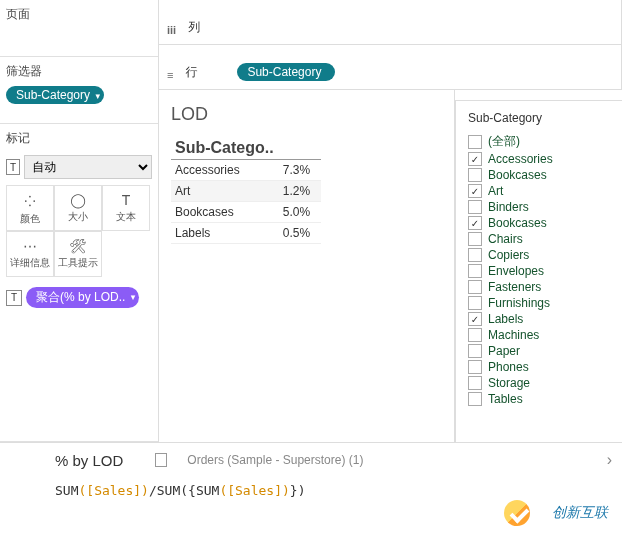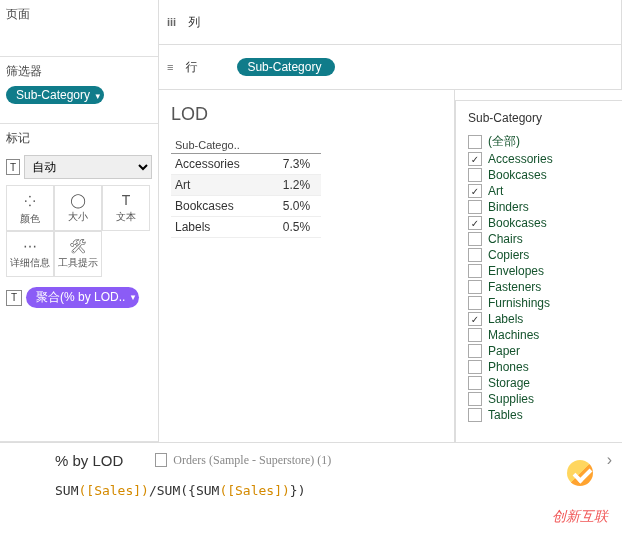--- a/index.html
+++ b/index.html
@@ -96,21 +96,21 @@
   align-items: center;
   justify-content: center;
 }
 .center-col {
   flex: 1;
   display: flex;
   flex-direction: column;
 }
 .shelf {
   display: flex;
-  align-items: center;
+  align-items: flex-end;
   border-bottom: 1px solid #ddd;
   height: 28px;
   padding: 8px 8px;
   gap: 12px;
   border-right: 1px solid #ddd;
 }
 .shelf-icon {
   font-weight: bold;
   font-size: 11px;
   color: #666;
@@ -136,22 +136,22 @@
   font-size: 18px;
   color: #555;
   margin-bottom: 12px;
 }
 .viz table {
   border-collapse: collapse;
   width: 150px;
 }
 .viz th {
   text-align: left;
-  font-weight: normal;
-  font-size: 11px;
+  font-weight: bold;
+  font-size: 16px;
   color: #444;
   border-bottom: 1px solid #999;
   padding: 2px 4px;
 }
 .viz td {
   font-size: 12px;
   padding: 3px 4px;
   border-bottom: 1px solid #eee;
 }
 .viz td.num {
@@ -208,24 +208,23 @@
 }
 .calc-name {
   font-size: 15px;
   color: #333;
   flex: 0 0 auto;
   padding-right: 20px;
 }
 .ds-pill {
   display: inline-flex;
   align-items: center;
-  gap: 6px;
+  gap: 20px;
   color: #888;
   font-size: 12px;
-  font-family: Liberation Serif, serif;
 }
 .ds-icon {
   width: 10px;
   height: 12px;
   border: 1px solid #999;
   display: inline-block;
 }
 .formula {
   font-family: Consolas, monospace;
   font-size: 13px;
@@ -237,22 +236,21 @@
 .watermark {
   position: absolute;
   right: 14px;
   bottom: 22px;
   display: flex;
   align-items: center;
   gap: 22px;
   opacity: 0.9;
   font-size: 14px;
   font-style: italic;
-  color: #ef4444;
-  flex-direction: column;
+  color: #0369a1;
 }
 .wm-icon {
   width: 26px;
   height: 26px;
   background: linear-gradient(135deg,#ffd24d 50%,#ff9a1a 50%);
   border-radius: 50%;
   position:relative;
 }
 .wm-icon::after{
   content:"";
@@ -431,24 +429,20 @@
               <div class="filter-item">
                 <span class="checkbox"></span>
                 <span>Phones</span>
               </div>
               <div class="filter-item">
                 <span class="checkbox"></span>
                 <span>Storage</span>
               </div>
               <div class="filter-item">
                 <span class="checkbox"></span>
-                <span>Supplies</span>
-              </div>
-              <div class="filter-item">
-                <span class="checkbox"></span>
                 <span>Tables</span>
               </div>
             </div>
         </div>
       </div>
     </div>
   </div>
 
   <div class="bottom">
     <div class="calc-row">

